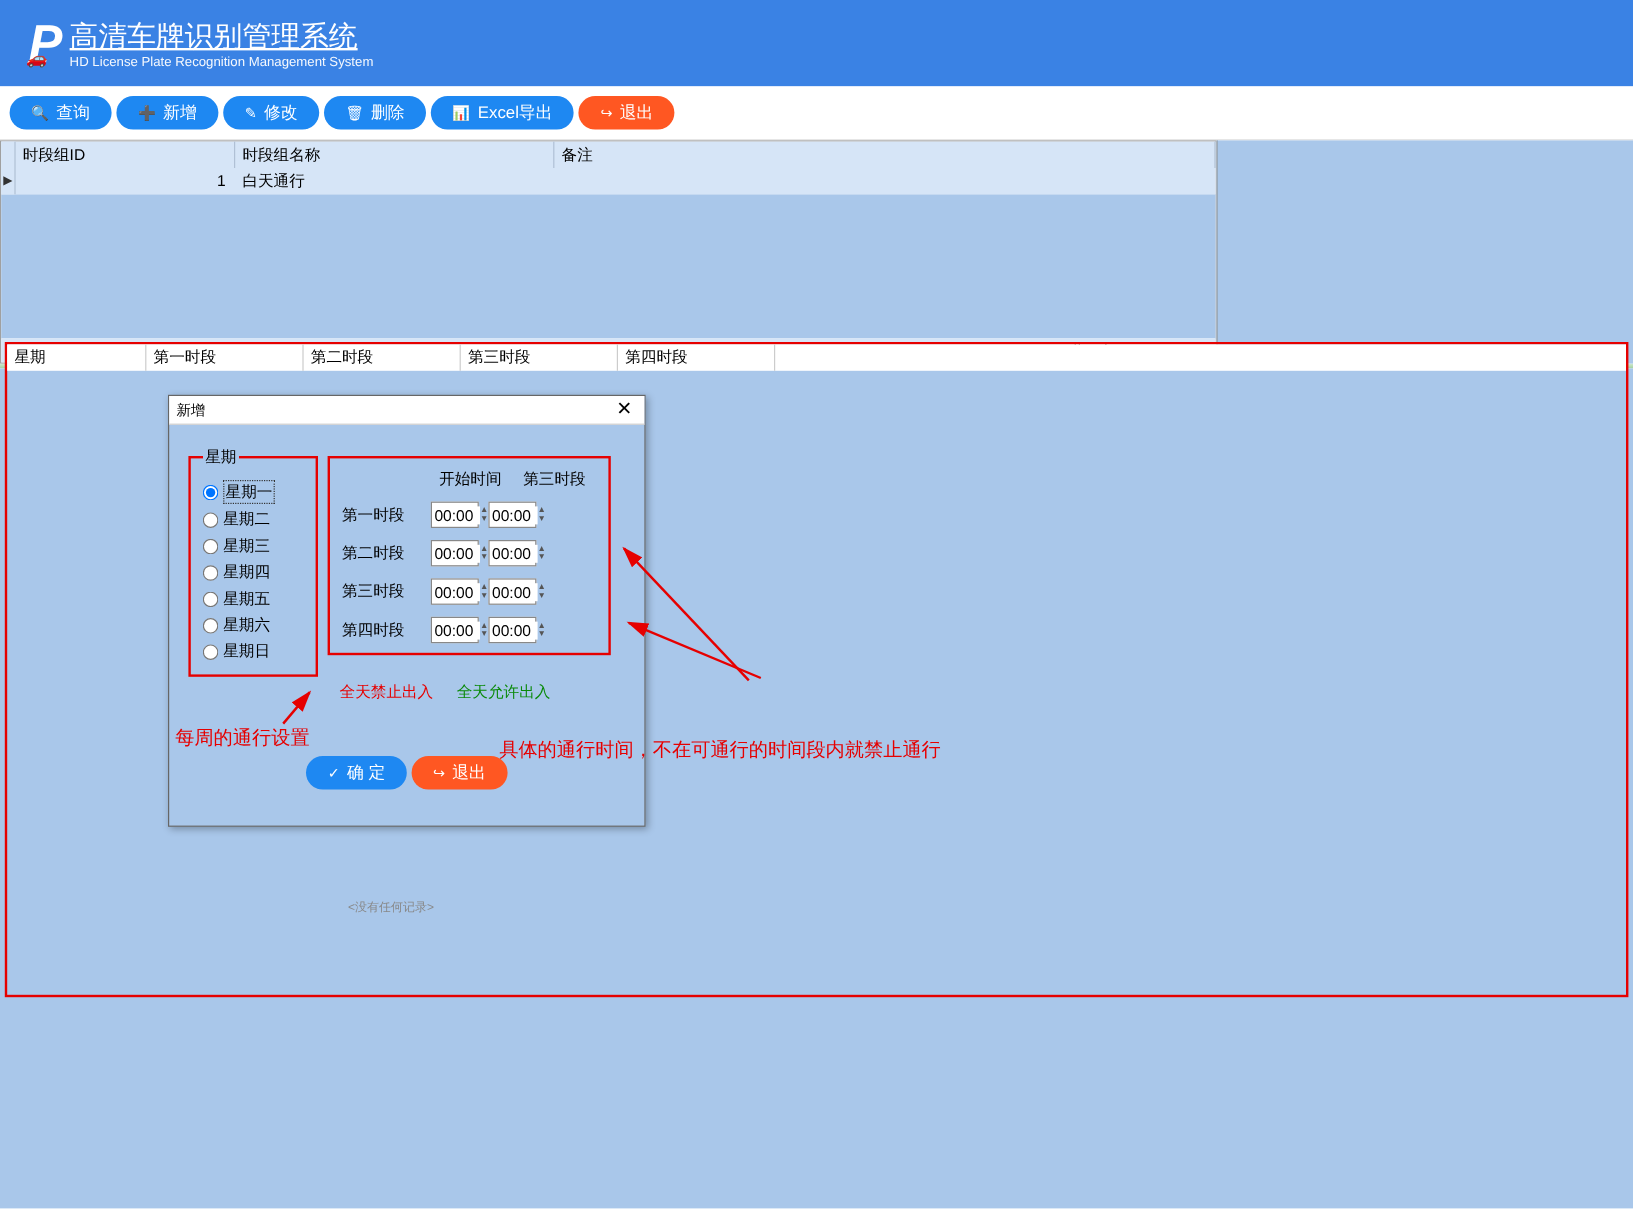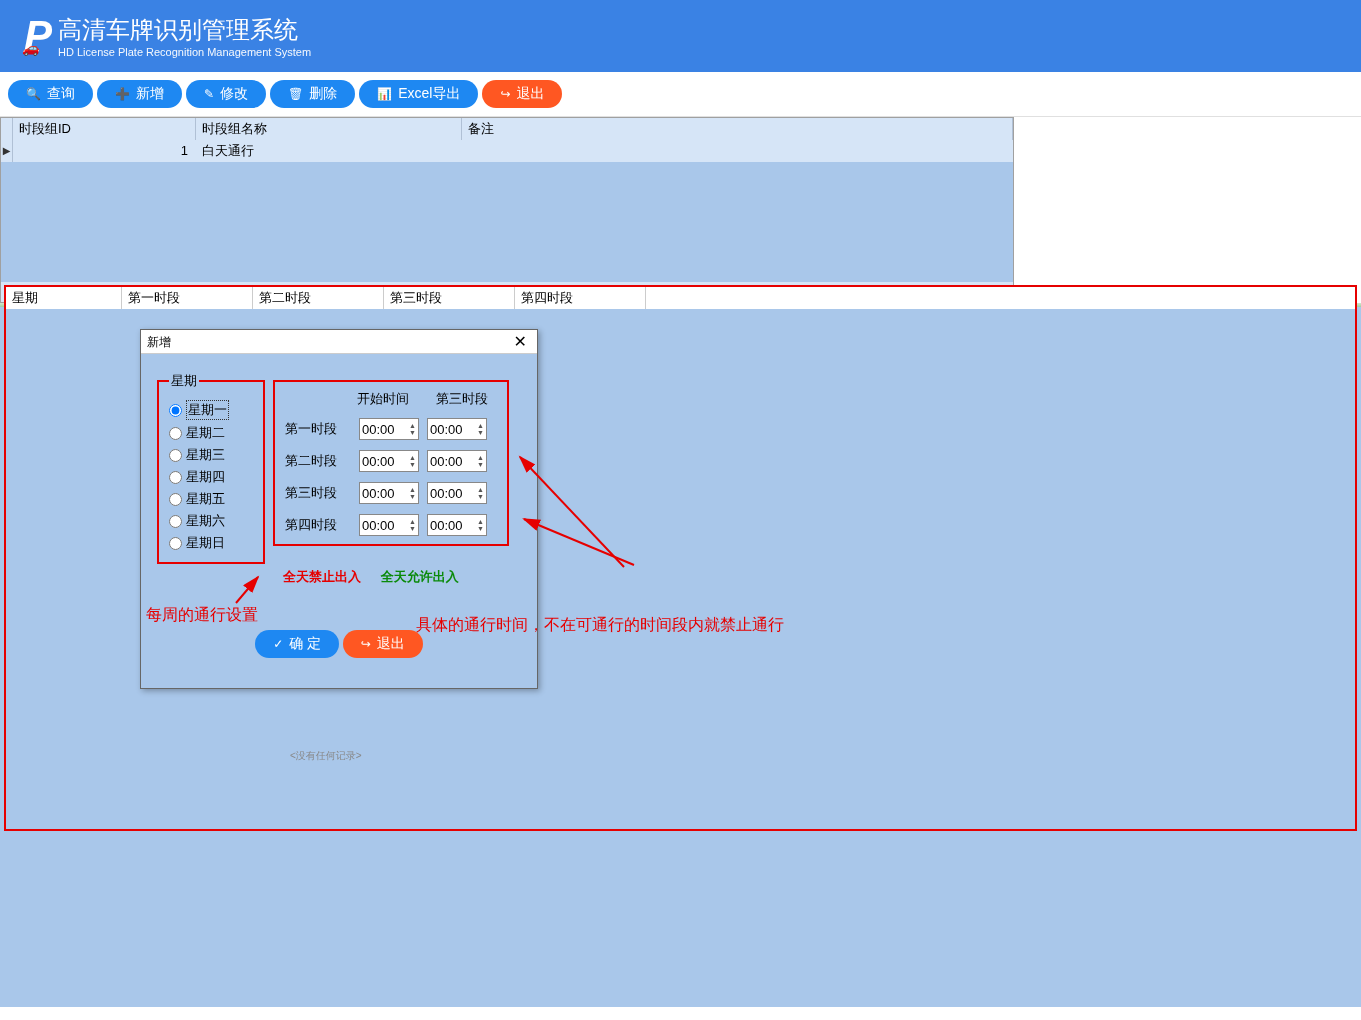--- a/index.html
+++ b/index.html
@@ -4,21 +4,21 @@
   <style>
     * { box-sizing: border-box; margin: 0; padding: 0; }
     body { font-family: "Microsoft YaHei", "SimSun", sans-serif; font-size: 13px; background: #fff; width: 1361px; height: 1020px; overflow: hidden; position: relative; }
     
     
     .header { background: #3a82e4; height: 72px; display: flex; align-items: center; padding-left: 24px; color: #fff; }
     .logo { display: flex; align-items: center; gap: 8px; }
     .logo-p { font-size: 42px; font-weight: bold; font-style: italic; letter-spacing: -2px; position: relative; }
     .logo-car { position: absolute; bottom: 4px; left: -2px; font-size: 14px; }
     .logo-text { display: flex; flex-direction: column; }
-    .logo-title { font-size: 24px; font-weight: 300; }
+    .logo-title { font-size: 24px; font-weight: 300; text-decoration: underline; }
     .logo-sub { font-size: 11px; opacity: 0.95; }
 
     
     .toolbar { background: #fff; padding: 8px 8px; display: flex; gap: 4px; border-bottom: 1px solid #e0e0e0; }
     .btn { border: none; border-radius: 14px; padding: 5px 18px; color: #fff; font-size: 14px; cursor: pointer; display: inline-flex; align-items: center; gap: 6px; font-family: inherit; }
     .btn-blue { background: #1e88f2; }
     .btn-orange { background: #ff5722; }
     .btn-icon { font-size: 12px; }
 
     
@@ -29,21 +29,21 @@
     .grid-row .gc { padding: 0 6px; }
     .row-indicator { width: 12px; background: #d6e5f7; text-align: center; font-size: 10px; color: #333; border-right: 1px solid #b0c0d5; }
     .col-id { width: 183px; text-align: right; padding-right: 8px !important; }
     .col-name { width: 266px; }
     .col-remark { flex: 1; }
     .grid-empty { height: 120px; background: #a9c7ea; }
     .grid-footer { background: #d6e5f7; height: 20px; line-height: 20px; font-size: 12px; text-align: right; padding-right: 10px; }
     .grid-footer-label { display: inline-block; width: 185px; text-align: center; }
 
     
-    .top-panel { display: flex; flex-direction: column; }
+    .top-panel { display: flex; }
     .top-panel .grid-wrap { width: 1014px; }
     .top-panel .side-fill { flex: 1; background: #a9c7ea; border-left: 1px solid #9ab; }
 
     .divider-green { height: 4px; background: linear-gradient(#d0e8d0, #a0d0a0); }
 
     
     .lower { background: #a9c7ea; height: 700px; position: relative; padding: 4px; }
     .lower-header { display: flex; background: #fff; height: 22px; line-height: 22px; font-size: 13px; }
     .lower-header .lh { border-right: 1px solid #ccc; padding: 0 6px; }
     .lh-week { width: 116px; }
@@ -67,30 +67,30 @@
     .week-group { border: 2px solid #e60000; padding: 6px 10px 10px 10px; margin-right: 8px; width: 108px; position: absolute; left: 16px; top: 18px; }
     .week-group legend { font-size: 13px; padding: 0 2px; }
     .week-radio { display: flex; align-items: center; gap: 4px; font-size: 13px; margin-top: 4px; }
     .week-radio input { margin: 0; }
     .week-radio.selected label { border: 1px dotted #333; padding: 0 1px; }
 
     
     .time-group { border: 2px solid #e60000; padding: 8px 10px; position: absolute; left: 132px; top: 26px; width: 236px; }
     .time-head { display: flex; font-size: 13px; }
     .time-head span:first-child { width: 74px; }
-    .time-head .th-start { width: 72px; }
+    .time-head .th-start { width: 72px; text-align: center; }
     .time-head .th-end { width: 72px; text-align: center; }
     .time-row { display: flex; align-items: center; margin-top: 10px; font-size: 13px; }
     .time-row .tr-label { width: 74px; }
-    .time-input { width: 60px; height: 22px; border: 1px solid #888; background: #fff; display: inline-flex; align-items: center; padding: 0 2px; font-size: 13px; margin-right: 8px; }
+    .time-input { width: 40px; height: 22px; border: 1px solid #888; background: #fff; display: inline-flex; align-items: center; padding: 0 2px; font-size: 13px; margin-right: 8px; }
     .time-input input { border: none; width: 38px; font-size: 13px; outline: none; font-family: inherit; }
     .spinner { display: flex; flex-direction: column; font-size: 7px; line-height: 7px; color: #555; margin-left: auto; }
     .spinner span { cursor: pointer; }
 
-    .link-row { position: absolute; left: 142px; top: 214px; font-size: 13px; font-weight: bold; }
+    .link-row { position: absolute; left: 142px; top: 214px; font-size: 13px; }
     .link-deny { color: #e60000; margin-right: 16px; cursor: pointer; }
     .link-allow { color: #0a8a0a; cursor: pointer; }
 
     .dialog-actions { text-align: center; padding-top: 260px; padding-bottom: 14px; }
 
     
     svg.arrows { position: absolute; left: 0; top: 0; pointer-events: none; }
   </style>
 </head>
 <body>

